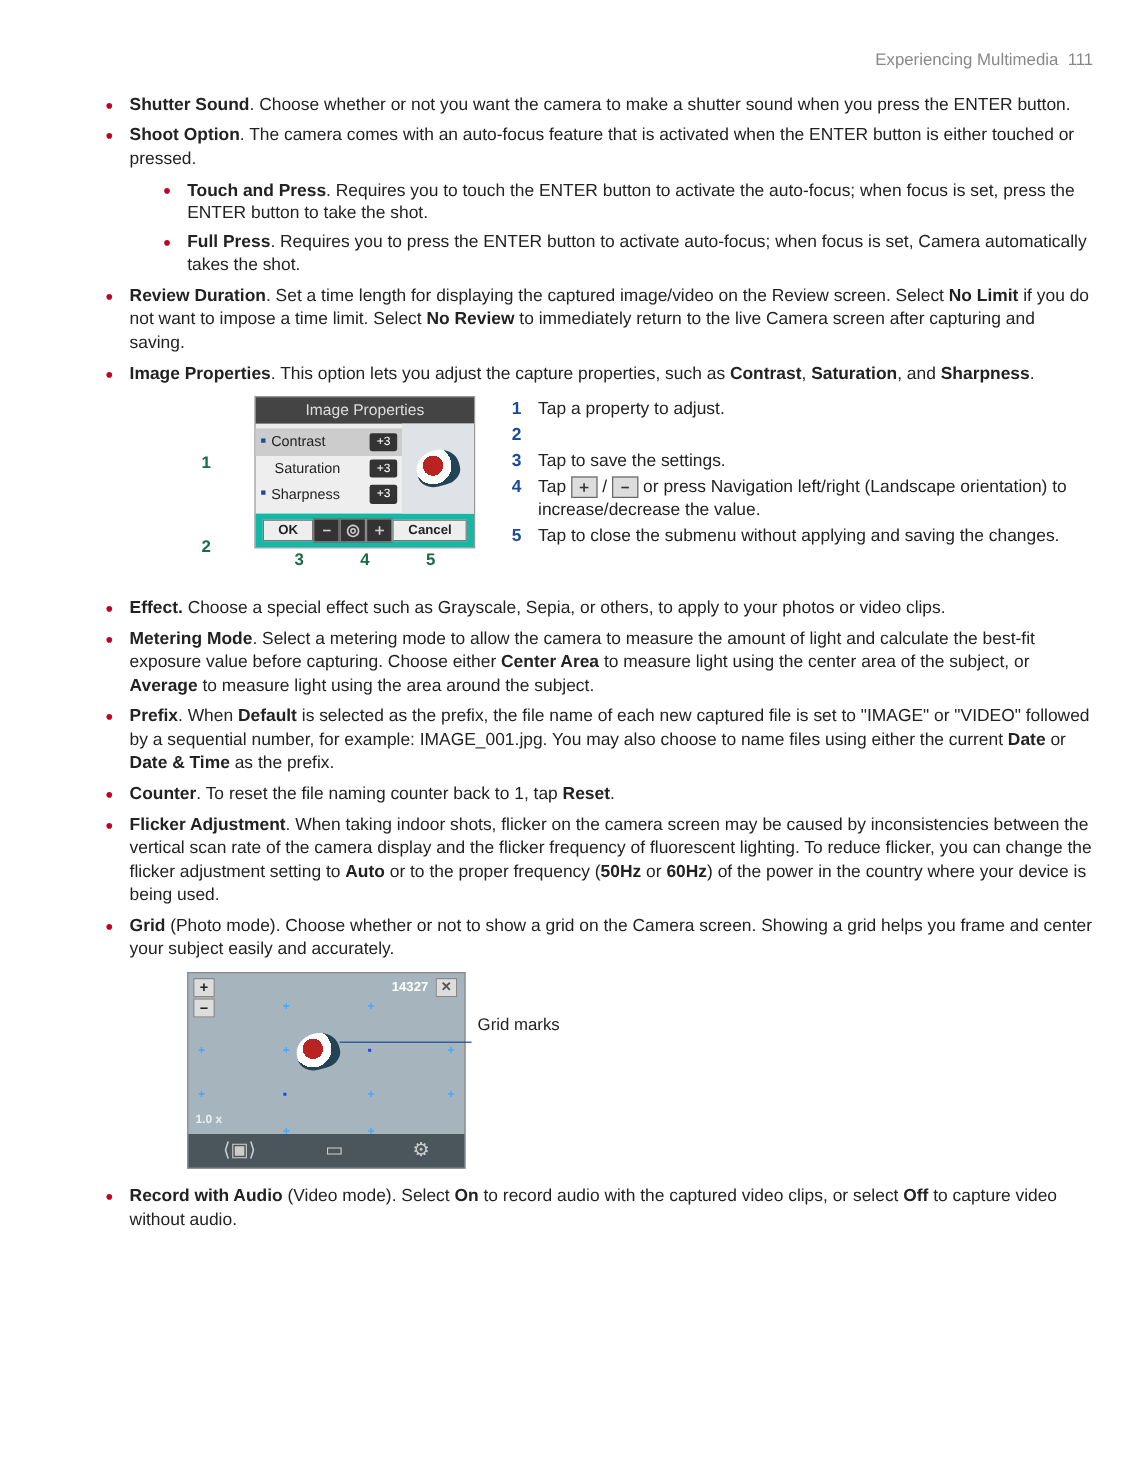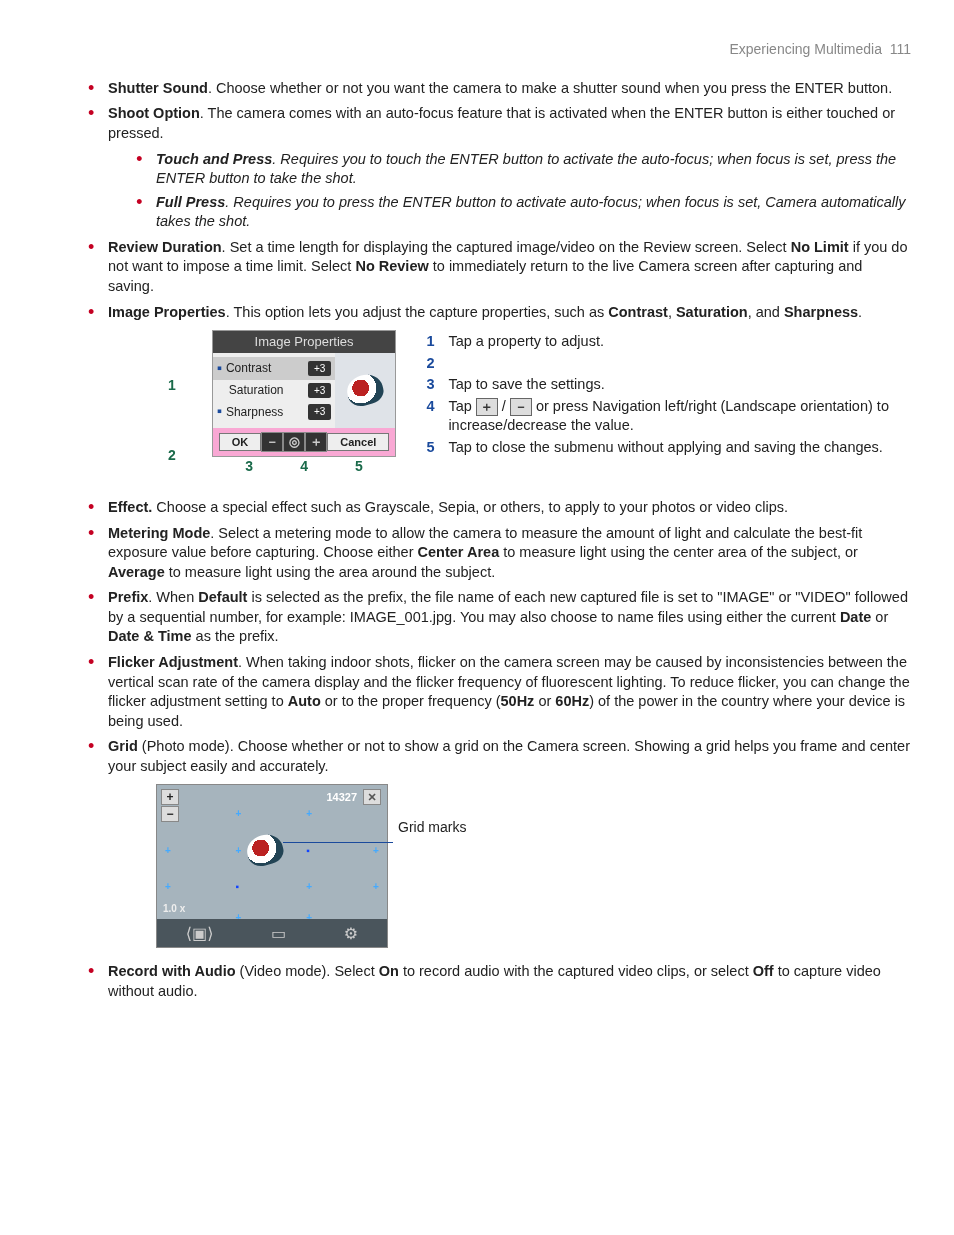--- a/index.html
+++ b/index.html
@@ -26,21 +26,21 @@
   ul.top > li { position: relative; margin: 6px 0 6px 0; padding-left: 20px; }
   ul.top > li::before {
     content: "•";
     color: #c40022;
     position: absolute;
     left: 0;
     top: 0;
     font-size: 18px;
     line-height: 1;
   }
-  ul.sub { list-style: none; padding-left: 28px; margin: 6px 0; font-style: italic; }
+  ul.sub { list-style: none; padding-left: 28px; margin: 6px 0; }
   ul.sub > li { position: relative; margin: 4px 0; padding-left: 20px; }
   ul.sub > li::before {
     content: "•";
     color: #c40022;
     position: absolute;
     left: 0;
     top: 0;
     font-size: 18px;
     line-height: 1;
   }
@@ -53,21 +53,21 @@
   .ip-outer { border:1px solid #999; background:#eee; }
   .ip-title { background:#444; color:#ddd; text-align:center; padding:2px 0; font-size:13px; }
   .ip-body { display:flex; }
   .ip-left { flex:1; padding:4px 0; }
   .ip-row { display:flex; align-items:center; padding:2px 4px; gap:4px; }
   .ip-row.sel { background:#ccc; }
   .ip-label { flex:1; font-size:12px; }
   .ip-val { background:#333; color:#fff; font-size:10px; padding:1px 6px; border-radius:2px; }
   .ip-right { width:60px; background:#dfe3e8; display:flex; align-items:center; justify-content:center; position:relative; }
   .swirl { width:36px; height:30px; border-radius:50% 50% 40% 40%; background: radial-gradient(circle at 40% 40%, #b22 0 30%, #fff 30% 55%, #245 55% 100%); transform: rotate(-15deg);}
-  .ip-footer { background:#f9a8d4; display:flex; align-items:center; justify-content:space-between; padding:4px 6px; }
+  .ip-footer { background:#14b8a6; display:flex; align-items:center; justify-content:space-between; padding:4px 6px; }
   .ip-btn { background:#eee; border:1px solid #777; font-size:11px; padding:1px 12px; font-weight:700; }
   .ip-trio { display:flex; gap:0; }
   .ip-sq { width:20px; height:18px; background:#333; border:1px solid #888; color:#ccc; display:flex; align-items:center; justify-content:center; font-size:13px; font-weight:700; }
   .co-num { color:#1a6a4a; font-weight:700; font-size:14px; }
   .below-nums { display:flex; justify-content:space-around; padding:0 10px; font-size:14px; }
   .tap-icon { display:inline-block; width:20px; height:16px; border:1px solid #666; background:#ddd; color:#333; text-align:center; font-size:13px; font-weight:700; line-height:16px; vertical-align:middle; }
   .grid-box { width:230px; background:#a6b4bd; border:1px solid #888; position:relative; height:162px; margin:8px 0 0 48px;}
   .grid-top { position:absolute; top:4px; right:6px; color:#fff; font-size:11px; font-weight:700; display:flex; align-items:center; gap:6px;margin-left:18px;}
   .grid-close { width:16px; height:14px; background:#ddd; border:1px solid #888; color:#555; display:flex;align-items:center;justify-content:center; font-size:11px;}
   .grid-plusminus { position:absolute; top:4px; left:4px; width:16px; }
@@ -191,20 +191,23 @@
     </li>
 
     <li>
       <b>Metering Mode</b><span>. Select a metering mode to allow the camera to measure the amount of light and calculate the best-fit exposure value before capturing. Choose either </span><b>Center Area</b><span> to measure light using the center area of the subject, or </span><b>Average</b><span> to measure light using the area around the subject.</span>
     </li>
 
     <li>
       <b>Prefix</b><span>. When </span><b>Default</b><span> is selected as the prefix, the file name of each new captured file is set to "IMAGE" or "VIDEO" followed by a sequential number, for example: IMAGE_001.jpg. You may also choose to name files using either the current </span><b>Date</b><span> or </span><b>Date &amp; Time</b><span> as the prefix.</span>
     </li>
 
+    <li>
+      <b>Counter</b><span>. To reset the file naming counter back to 1, tap </span><b>Reset</b><span>.</span>
+    </li>
 
     <li>
       <b>Flicker Adjustment</b><span>. When taking indoor shots, flicker on the camera screen may be caused by inconsistencies between the vertical scan rate of the camera display and the flicker frequency of fluorescent lighting. To reduce flicker, you can change the flicker adjustment setting to </span><b>Auto</b><span> or to the proper frequency (</span><b>50Hz</b><span> or </span><b>60Hz</b><span>) of the power in the country where your device is being used.</span>
     </li>
 
     <li>
       <b>Grid</b><span> (Photo mode). Choose whether or not to show a grid on the Camera screen. Showing a grid helps you frame and center your subject easily and accurately.</span>
 
       <div class="grid-wrap">
         <div class="grid-box">

